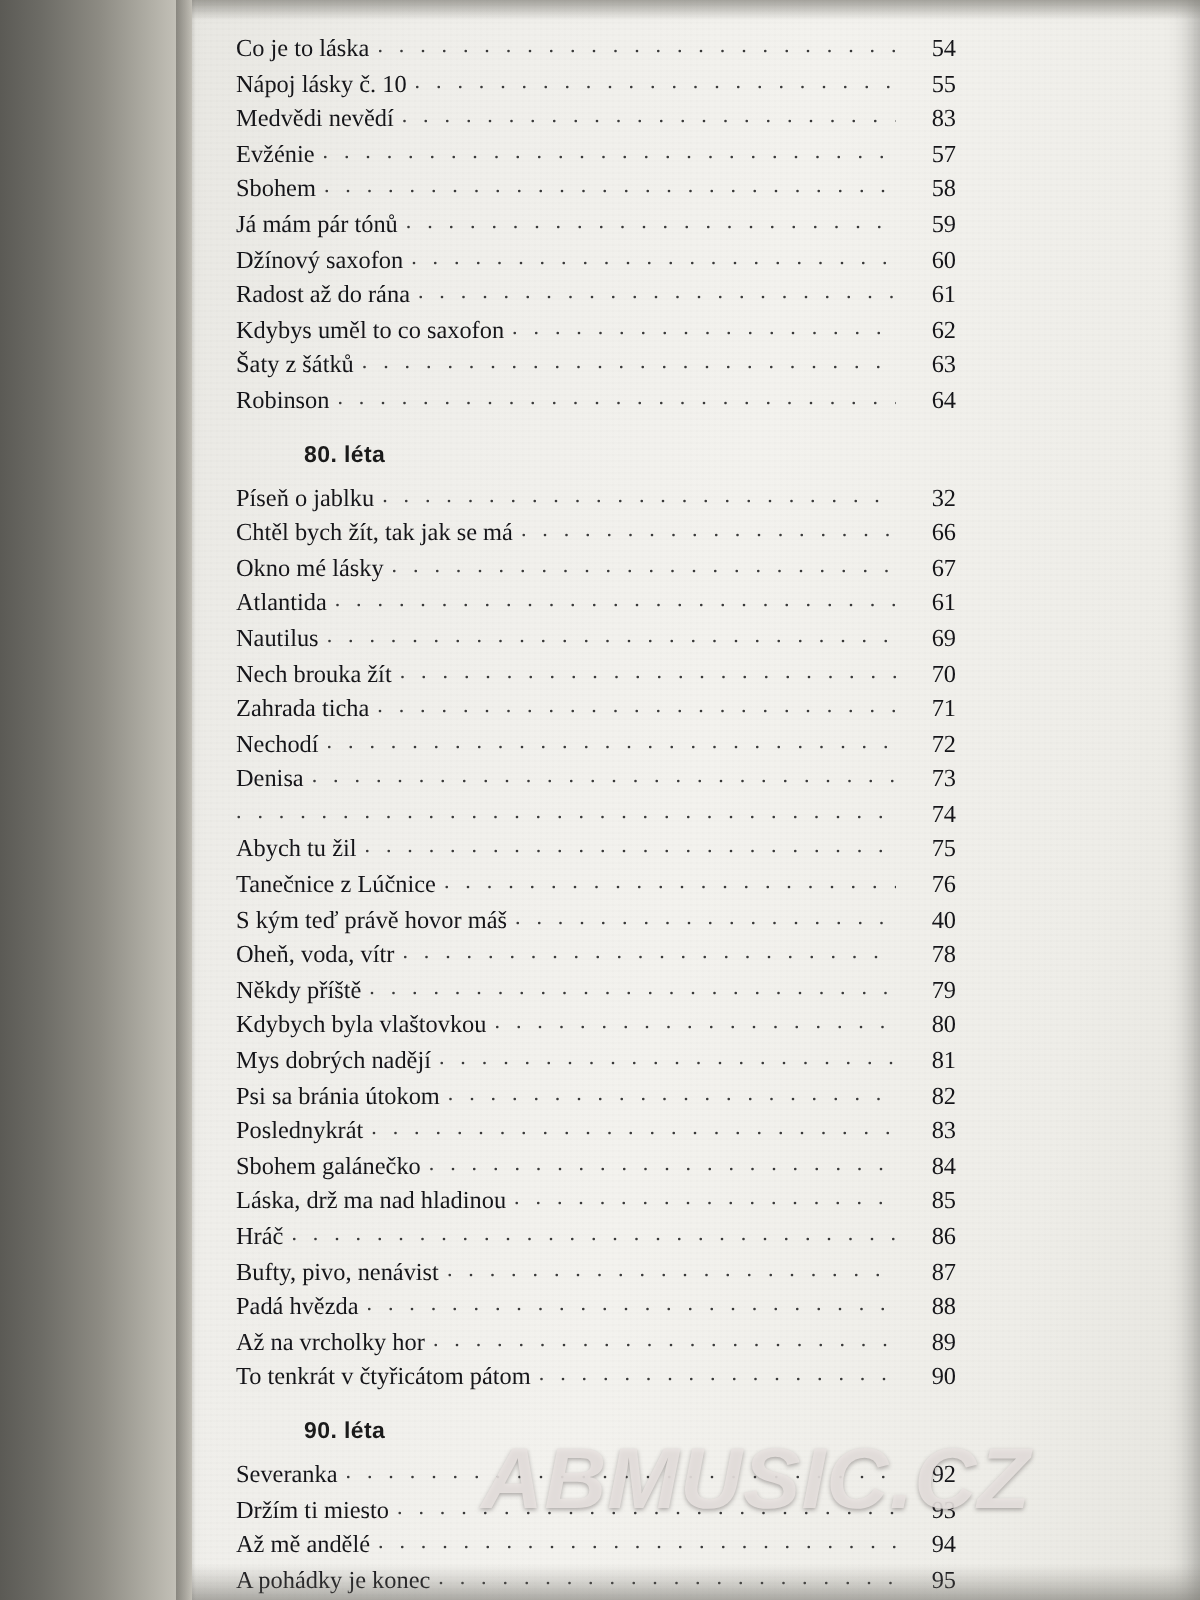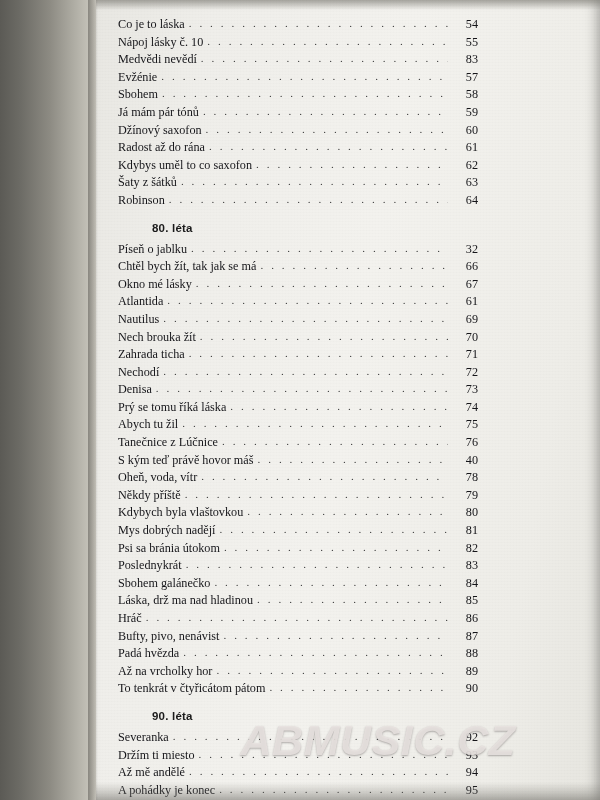--- a/index.html
+++ b/index.html
@@ -229,21 +229,20 @@
       <span class="t">Nechodí</span>
       <span class="leader">. . . . . . . . . . . . . . . . . . . . . . . . . . . . . . . . . . . . . . . . . . . . . . . . . . . . . . . . . . . . </span>
       <span class="pg">72</span>
     </div>
     <div class="entry">
       <span class="t">Denisa</span>
       <span class="leader">. . . . . . . . . . . . . . . . . . . . . . . . . . . . . . . . . . . . . . . . . . . . . . . . . . . . . . . . . . . . </span>
       <span class="pg">73</span>
     </div>
     <div class="entry">
-      <span class="t">Prý se tomu říká láska</span>
       <span class="leader">. . . . . . . . . . . . . . . . . . . . . . . . . . . . . . . . . . . . . . . . . . . . . . . . . . . . . . . . . . . . </span>
       <span class="pg">74</span>
     </div>
     <div class="entry">
       <span class="t">Abych tu žil</span>
       <span class="leader">. . . . . . . . . . . . . . . . . . . . . . . . . . . . . . . . . . . . . . . . . . . . . . . . . . . . . . . . . . . . </span>
       <span class="pg">75</span>
     </div>
     <div class="entry">
       <span class="t">Tanečnice z Lúčnice</span>

